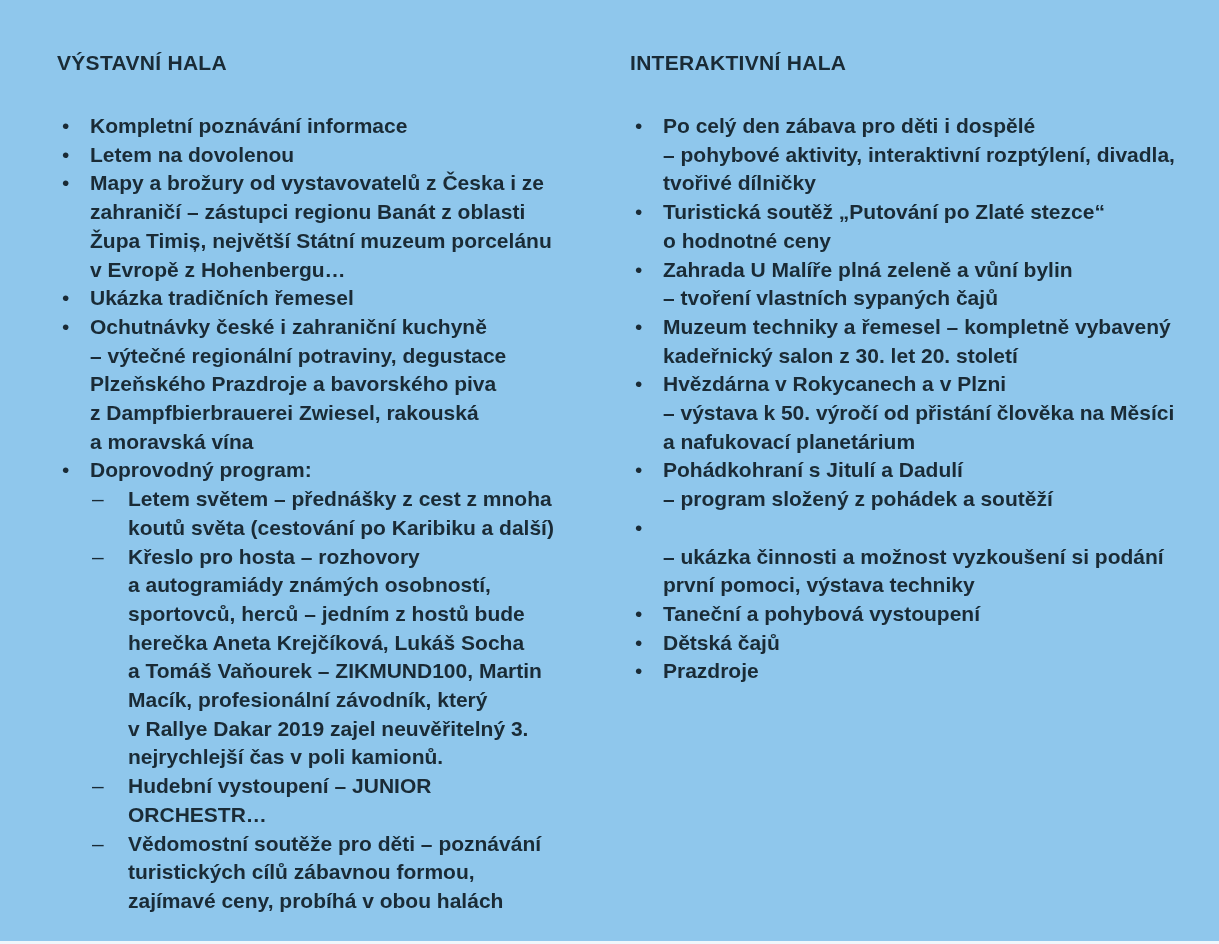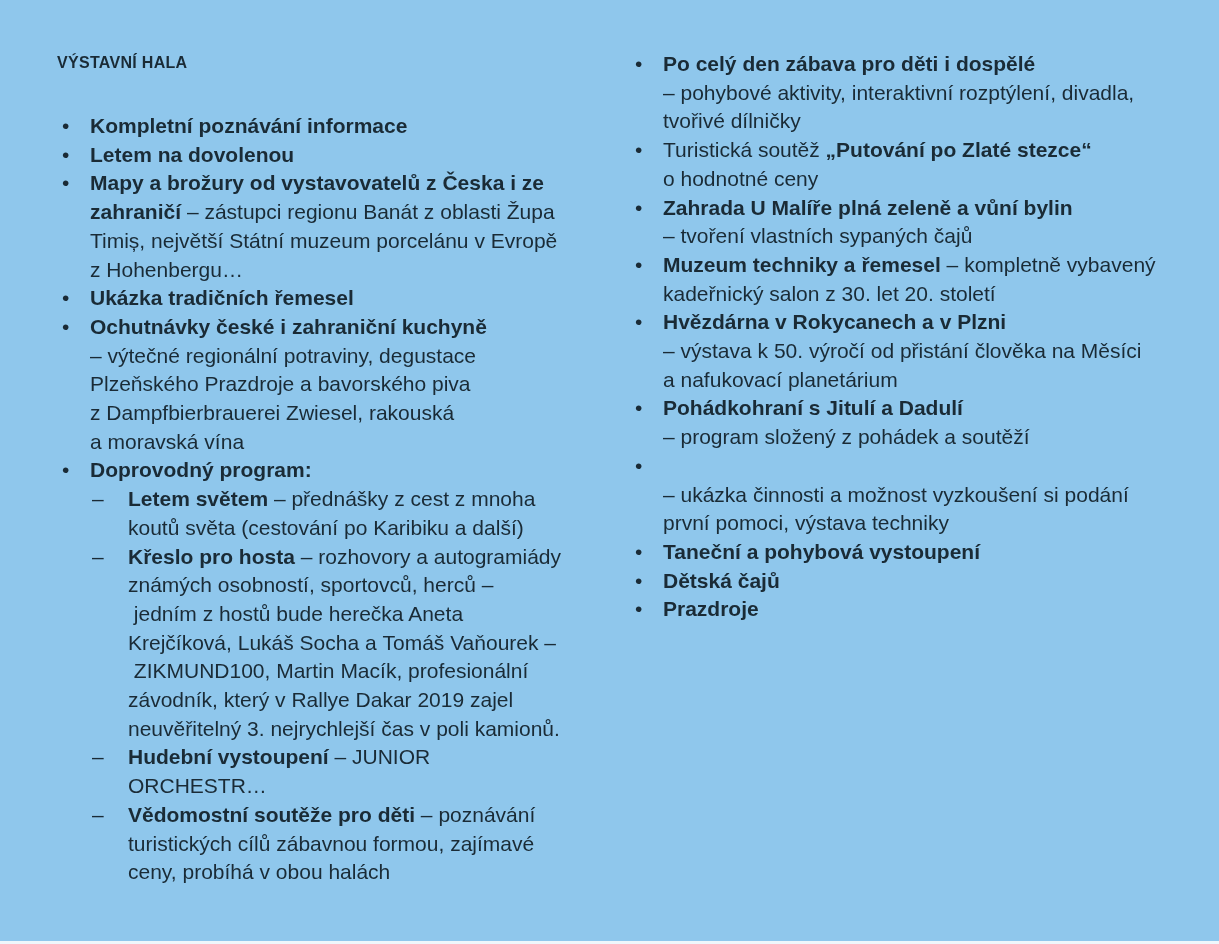--- a/index.html
+++ b/index.html
@@ -9,21 +9,21 @@
     height: 944px;
     background: #8fc7ec;
     font-family: "Liberation Sans", "DejaVu Sans", sans-serif;
     color: #1a2b36;
     overflow: hidden;
   }
   .column { position: absolute; top: 50px; }
   .column-left  { left: 57px;  width: 505px; }
   .column-right { left: 630px; width: 545px; }
   .column-title {
-    font-size: 16px;
+    font-size: 21px;
     line-height: 26px;
     font-weight: 700;
     letter-spacing: 0.3px;
     margin: 0 0 36px 0;
   }
   .item-list { display: block; }
   .item {
     display: flex;
     align-items: flex-start;
     font-size: 21px;
@@ -31,21 +31,21 @@
   }
   .item .marker {
     flex: 0 0 auto;
     box-sizing: border-box;
   }
   .item.level1 > .marker { width: 33px; padding-left: 5px; }
   .item.level2 { padding-left: 34px; }
   .item.level2 > .marker { width: 37px; padding-left: 1px; }
   .item-text { flex: 1 1 auto; min-width: 0; }
   .seg-bold { font-weight: 700; }
-  .seg-regular { font-weight: 400; }
+  .seg-regular { font-weight: 700; }
   .bottom-strip {
     position: absolute;
     left: 0; bottom: 0;
     width: 100%; height: 3px;
     background: rgba(255,255,255,0.85);
   }
 </style>
 </head>
 <body>
 
@@ -91,20 +91,21 @@
           <span class="item-text"><span class="seg-bold">Hudební vystoupení</span><span class="seg-regular"> –&nbsp;JUNIOR ORCHESTR…</span></span>
         </div>
         <div class="item level2">
           <span class="marker">–</span>
           <span class="item-text"><span class="seg-bold">Vědomostní soutěže pro děti</span><span class="seg-regular"> –&nbsp;poznávání turistických cílů zábavnou formou, zajímavé ceny, probíhá v&nbsp;obou halách</span></span>
         </div>
       </div>
   </section>
 
   <section class="column column-right">
+    <h2 class="column-title">INTERAKTIVNÍ HALA</h2>
     <div class="item-list">
         <div class="item level1">
           <span class="marker">•</span>
           <span class="item-text"><span class="seg-bold">Po celý den zábava pro děti i&nbsp;dospělé</span><br><span class="seg-regular">–&nbsp;pohybové aktivity, interaktivní rozptýlení, divadla, tvořivé dílničky</span></span>
         </div>
         <div class="item level1">
           <span class="marker">•</span>
           <span class="item-text"><span class="seg-regular">Turistická soutěž </span><span class="seg-bold">„Putování po Zlaté stezce“</span><br><span class="seg-regular">o&nbsp;hodnotné ceny</span></span>
         </div>
         <div class="item level1">

